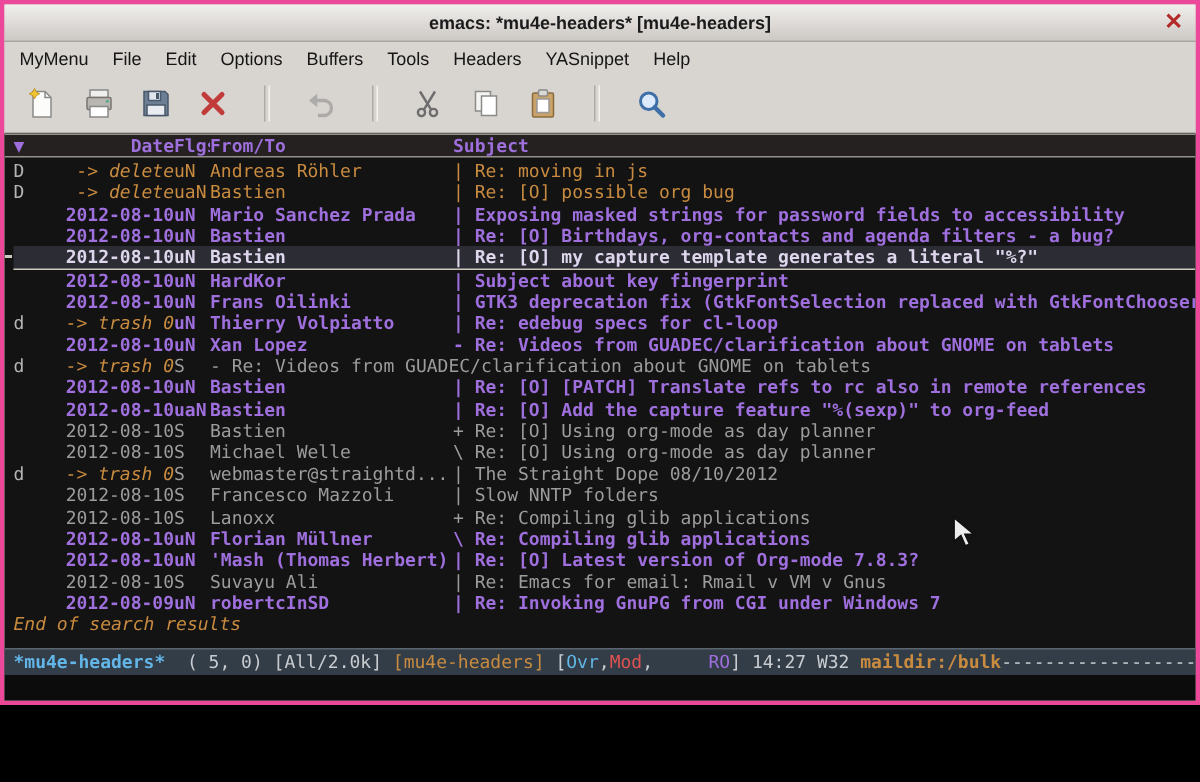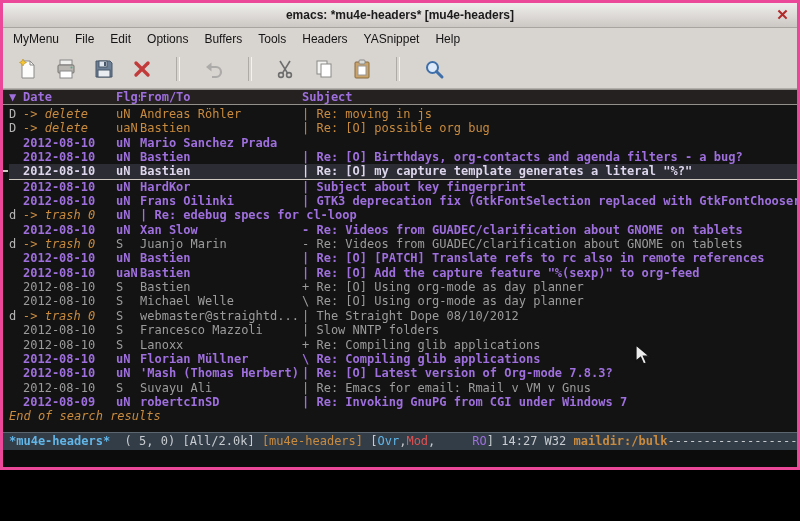--- a/index.html
+++ b/index.html
@@ -25,21 +25,21 @@
   .tool-sep{width:2px;height:24px;border-left:1px solid #aeaaa6;border-right:1px solid #f4f2f0;margin:0 15px;}
   
   .emacs{flex:1;display:flex;flex-direction:column;background:var(--buffer-bg,#131313);
          font-family:"DejaVu Sans Mono",monospace;font-size:12px;overflow:hidden;}
   .header-line{flex:0 0 16px;height:16px;box-sizing:border-box;display:flex;white-space:pre;
                line-height:13px;padding:1px 0 0 6px;color:var(--unread,#9e6fdd);font-weight:bold;
                background:#242120;border-top:1px solid #93908c;border-bottom:1px solid #93908c;}
   .buffer{flex:1;overflow:hidden;padding:2px 0 0 6px;position:relative;}
   .row{display:flex;height:14.35px;line-height:14.35px;white-space:pre;width:100%;}
   .c-mark{width:14px;flex:0 0 14px;overflow:hidden;}
-  .c-date{width:93px;flex:0 0 93px;overflow:hidden;}
+  .c-date{width:93px;flex:0 0 93px;overflow:hidden;text-align:right;}
   .c-flags{width:24px;flex:0 0 24px;overflow:hidden;}
   .c-from{width:162px;flex:0 0 162px;overflow:hidden;}
   .c-subject{flex:1;overflow:hidden;}
   .row .c-mark{color:#b5b5b5;font-weight:normal;font-style:normal;}
   .row.unread{color:var(--unread,#9e6fdd);font-weight:bold;}
   .row.read{color:var(--read,#9c9c9c);}
   .row.deleted{color:var(--marked,#c98b3f);}
   .row.deleted .c-date{font-style:italic;}
   .row.trash-unread{color:var(--unread,#9e6fdd);font-weight:bold;}
   .row.trash-unread .c-date{color:var(--marked,#c98b3f);font-style:italic;font-weight:normal;}
@@ -159,28 +159,28 @@
       <span class="c-mark">▼</span>
       <span class="c-date">Date</span>
       <span class="c-flags">Flgs</span>
       <span class="c-from">From/To</span>
       <span class="c-subject">Subject</span>
     </div>
 
     <div class="buffer">
         <div class="row deleted"><span class="c-mark">D</span><span class="c-date">-&gt; delete</span><span class="c-flags">uN</span><span class="c-from">Andreas Röhler</span><span class="c-subject">| Re: moving in js</span></div>
         <div class="row deleted"><span class="c-mark">D</span><span class="c-date">-&gt; delete</span><span class="c-flags">uaN</span><span class="c-from">Bastien</span><span class="c-subject">| Re: [O] possible org bug</span></div>
-        <div class="row unread"><span class="c-mark"></span><span class="c-date">2012-08-10</span><span class="c-flags">uN</span><span class="c-from">Mario Sanchez Prada</span></div>
+        <div class="row unread"><span class="c-mark"></span><span class="c-date">2012-08-10</span><span class="c-flags">uN</span><span class="c-from">Mario Sanchez Prada</span><span class="c-subject">| Exposing masked strings for password fields to accessibility</span></div>
         <div class="row unread"><span class="c-mark"></span><span class="c-date">2012-08-10</span><span class="c-flags">uN</span><span class="c-from">Bastien</span><span class="c-subject">| Re: [O] Birthdays, org-contacts and agenda filters - a bug?</span></div>
         <div class="row current"><span class="c-mark"></span><span class="c-date">2012-08-10</span><span class="c-flags">uN</span><span class="c-from">Bastien</span><span class="c-subject">| Re: [O] my capture template generates a literal "%?"</span></div>
         <div class="row unread"><span class="c-mark"></span><span class="c-date">2012-08-10</span><span class="c-flags">uN</span><span class="c-from">HardKor</span><span class="c-subject">| Subject about key fingerprint</span></div>
         <div class="row unread"><span class="c-mark"></span><span class="c-date">2012-08-10</span><span class="c-flags">uN</span><span class="c-from">Frans Oilinki</span><span class="c-subject">| GTK3 deprecation fix (GtkFontSelection replaced with GtkFontChooser)</span></div>
-        <div class="row trash-unread"><span class="c-mark">d</span><span class="c-date">-&gt; trash 0</span><span class="c-flags">uN</span><span class="c-subject">| Re: edebug specs for cl-loop</span></div>
-        <div class="row unread"><span class="c-mark"></span><span class="c-date">2012-08-10</span><span class="c-flags">uN</span><span class="c-from">Xan Slow</span><span class="c-subject">- Re: Videos from GUADEC/clarification about GNOME on tablets</span></div>
-        <div class="row trash-read"><span class="c-mark">d</span><span class="c-date">-&gt; trash 0</span><span class="c-flags">S</span><span class="c-from">Juanjo Marin</span><span class="c-subject">- Re: Videos from GUADEC/clarification about GNOME on tablets</span></div>
+        <div class="row trash-unread"><span class="c-mark">d</span><span class="c-date">-&gt; trash 0</span><span class="c-flags">uN</span><span class="c-from">Thierry Volpiatto</span><span class="c-subject">| Re: edebug specs for cl-loop</span></div>
+        <div class="row unread"><span class="c-mark"></span><span class="c-date">2012-08-10</span><span class="c-flags">uN</span><span class="c-from">Xan Lopez</span><span class="c-subject">- Re: Videos from GUADEC/clarification about GNOME on tablets</span></div>
+        <div class="row trash-read"><span class="c-mark">d</span><span class="c-date">-&gt; trash 0</span><span class="c-flags">S</span><span class="c-subject">- Re: Videos from GUADEC/clarification about GNOME on tablets</span></div>
         <div class="row unread"><span class="c-mark"></span><span class="c-date">2012-08-10</span><span class="c-flags">uN</span><span class="c-from">Bastien</span><span class="c-subject">| Re: [O] [PATCH] Translate refs to rc also in remote references</span></div>
         <div class="row unread"><span class="c-mark"></span><span class="c-date">2012-08-10</span><span class="c-flags">uaN</span><span class="c-from">Bastien</span><span class="c-subject">| Re: [O] Add the capture feature "%(sexp)" to org-feed</span></div>
         <div class="row read"><span class="c-mark"></span><span class="c-date">2012-08-10</span><span class="c-flags">S</span><span class="c-from">Bastien</span><span class="c-subject">+ Re: [O] Using org-mode as day planner</span></div>
         <div class="row read"><span class="c-mark"></span><span class="c-date">2012-08-10</span><span class="c-flags">S</span><span class="c-from">Michael Welle</span><span class="c-subject">\ Re: [O] Using org-mode as day planner</span></div>
         <div class="row trash-read"><span class="c-mark">d</span><span class="c-date">-&gt; trash 0</span><span class="c-flags">S</span><span class="c-from">webmaster@straightd...</span><span class="c-subject">| The Straight Dope 08/10/2012</span></div>
         <div class="row read"><span class="c-mark"></span><span class="c-date">2012-08-10</span><span class="c-flags">S</span><span class="c-from">Francesco Mazzoli</span><span class="c-subject">| Slow NNTP folders</span></div>
         <div class="row read"><span class="c-mark"></span><span class="c-date">2012-08-10</span><span class="c-flags">S</span><span class="c-from">Lanoxx</span><span class="c-subject">+ Re: Compiling glib applications</span></div>
         <div class="row unread"><span class="c-mark"></span><span class="c-date">2012-08-10</span><span class="c-flags">uN</span><span class="c-from">Florian Müllner</span><span class="c-subject">\ Re: Compiling glib applications</span></div>
         <div class="row unread"><span class="c-mark"></span><span class="c-date">2012-08-10</span><span class="c-flags">uN</span><span class="c-from">'Mash (Thomas Herbert)</span><span class="c-subject">| Re: [O] Latest version of Org-mode 7.8.3?</span></div>
         <div class="row read"><span class="c-mark"></span><span class="c-date">2012-08-10</span><span class="c-flags">S</span><span class="c-from">Suvayu Ali</span><span class="c-subject">| Re: Emacs for email: Rmail v VM v Gnus</span></div>

